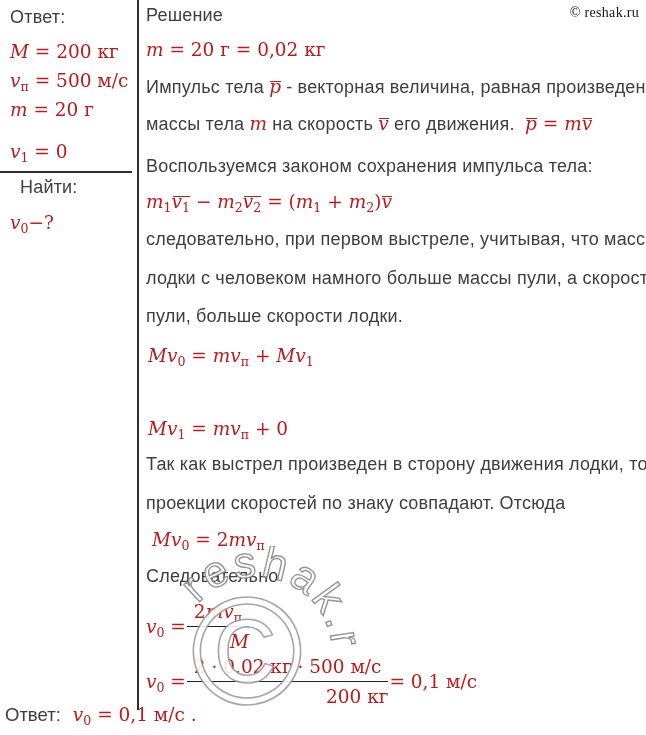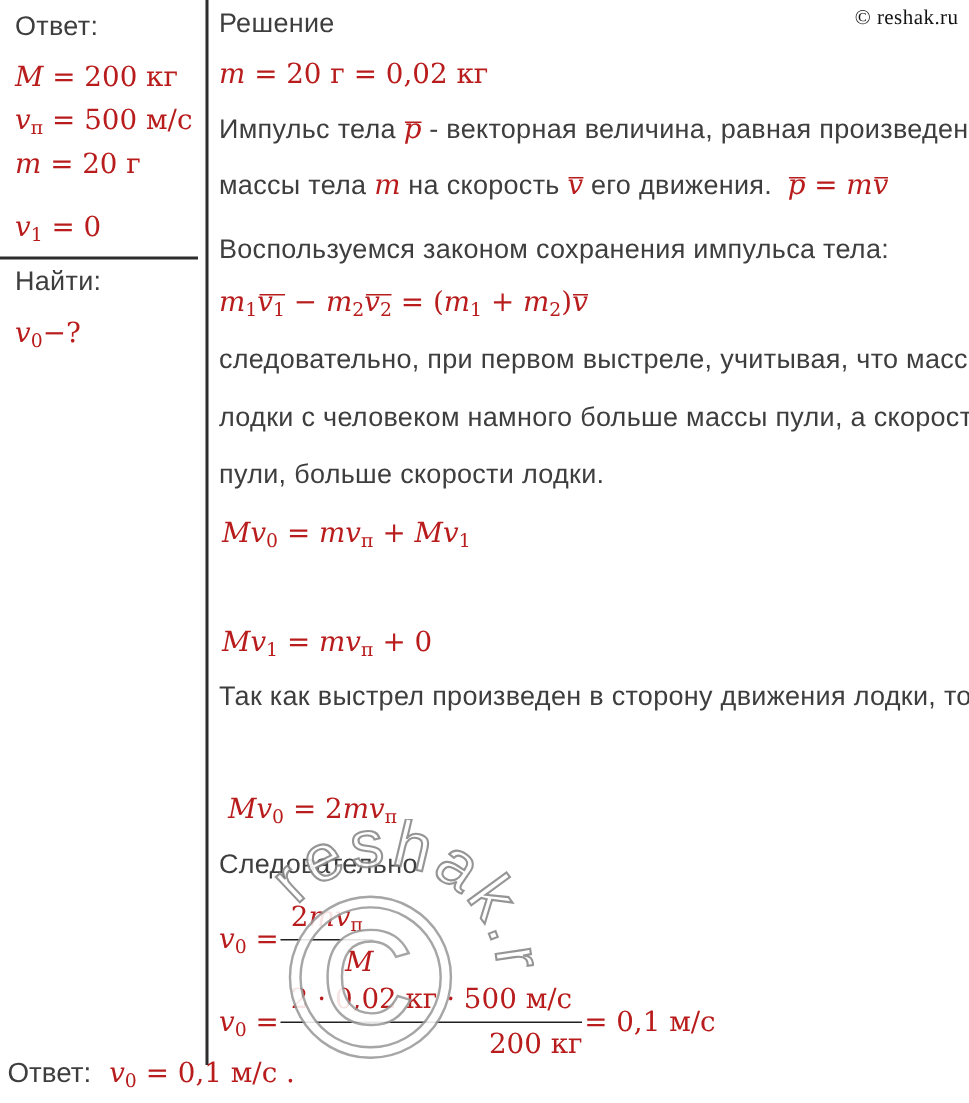--- a/index.html
+++ b/index.html
@@ -32,37 +32,38 @@
 <div class="page">
 
   <div class="logo">© reshak.ru</div>
 
   <div class="row" style="left:10px;top:6px;">Ответ:</div>
   <div class="row" style="left:10px;top:40px;"><span class="mt"><i>M</i> = 200 кг</span></div>
   <div class="row" style="left:10px;top:69px;"><span class="mt"><i>v</i><sub>п</sub> = 500  м/с</span></div>
   <div class="row" style="left:10px;top:98px;"><span class="mt"><i>m</i> = 20 г</span></div>
   <div class="row" style="left:10px;top:140px;"><span class="mt"><i>v</i><sub>1</sub> = 0</span></div>
   <div class="hrule"></div>
-  <div class="row" style="left:10px;top:176px;">Найти:</div>
+  <div class="row" style="left:20px;top:176px;">Найти:</div>
   <div class="row" style="left:10px;top:211px;"><span class="mt"><i>v</i><sub>0</sub>−?</span></div>
 
   <div class="vdivider"></div>
 
   <div class="row" style="left:146px;top:4px;">Решение</div>
   <div class="row" style="left:146px;top:38px;"><span class="mt"><i>m</i> = 20 г = 0,02 кг</span></div>
   <div class="row" style="left:146px;top:75px;">Импульс тела <span class="mt"><span class="bar"><i>p</i></span></span> - векторная величина, равная произведению</div>
   <div class="row" style="left:146px;top:112px;">массы тела <span class="mt"><i>m</i></span> на скорость <span class="mt"><span class="bar"><i>v</i></span></span> его движения.&nbsp; <span class="mt"><span class="bar"><i>p</i></span> = <i>m</i><span class="bar"><i>v</i></span></span></div>
   <div class="row" style="left:146px;top:155px;">Воспользуемся законом сохранения импульса тела:</div>
   <div class="row" style="left:146px;top:190px;"><span class="mt"><i>m</i><sub>1</sub><span class="bar"><i>v</i><sub>1</sub></span> − <i>m</i><sub>2</sub><span class="bar"><i>v</i><sub>2</sub></span> = (<i>m</i><sub>1</sub> + <i>m</i><sub>2</sub>)<span class="bar"><i>v</i></span></span></div>
   <div class="row" style="left:146px;top:228px;">следовательно, при первом выстреле, учитывая, что масса</div>
   <div class="row" style="left:146px;top:267px;">лодки с человеком намного больше массы пули, а скорость</div>
   <div class="row" style="left:146px;top:305px;">пули, больше скорости лодки.</div>
   <div class="row" style="left:148px;top:344px;"><span class="mt"><i>Mv</i><sub>0</sub> = <i>mv</i><sub>п</sub> + <i>Mv</i><sub>1</sub></span></div>
   <div class="row" style="left:148px;top:417px;"><span class="mt"><i>Mv</i><sub>1</sub> = <i>mv</i><sub>п</sub> + 0</span></div>
   <div class="row" style="left:146px;top:453px;">Так как выстрел произведен в сторону движения лодки, то</div>
+  <div class="row" style="left:146px;top:492px;">проекции скоростей по знаку совпадают. Отсюда</div>
   <div class="row" style="left:152px;top:528px;"><span class="mt"><i>Mv</i><sub>0</sub> = 2<i>mv</i><sub>п</sub></span></div>
   <div class="row" style="left:146px;top:565px;">Следовательно</div>
 
   <div class="row frac-row" style="left:146px;top:600px;">
     <span><span class="mt"><i>v</i><sub>0</sub> =</span></span>
     <span class="frac">
       <span class="fnum"><span class="mt">2<i>mv</i><sub>п</sub></span></span>
       <span class="fden"><span class="mt"><i>M</i></span></span>
     </span>
   </div>

